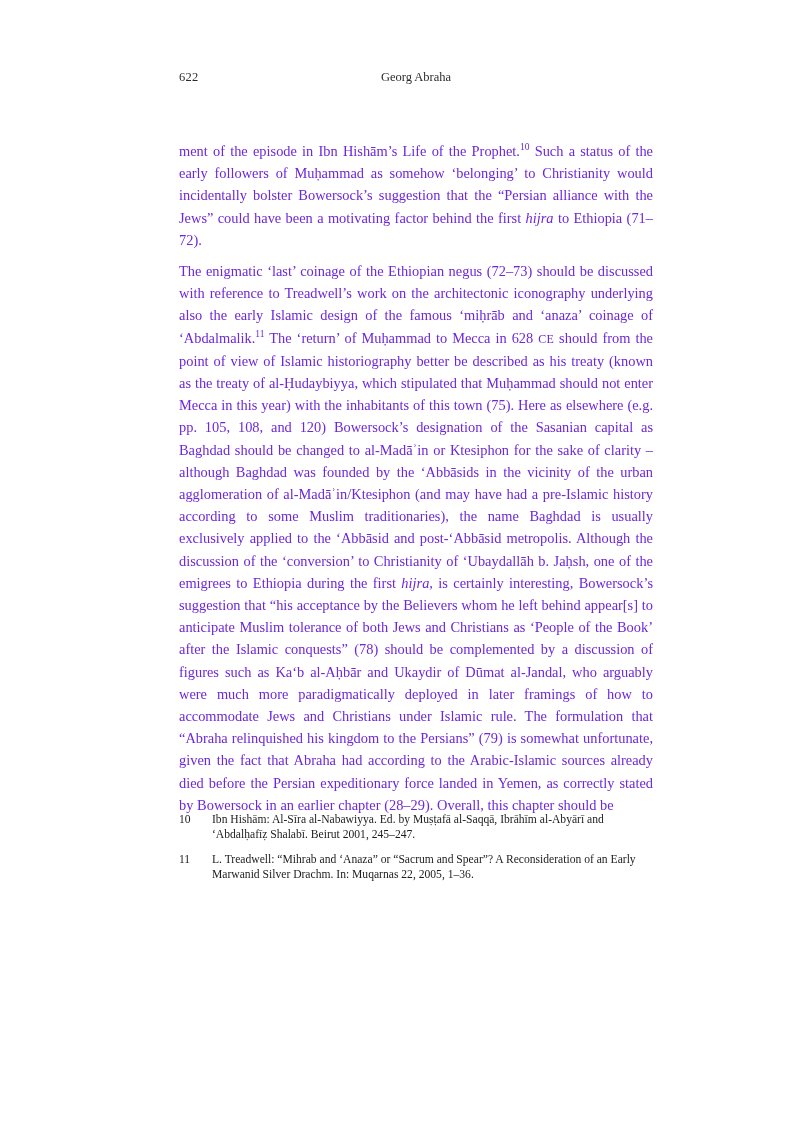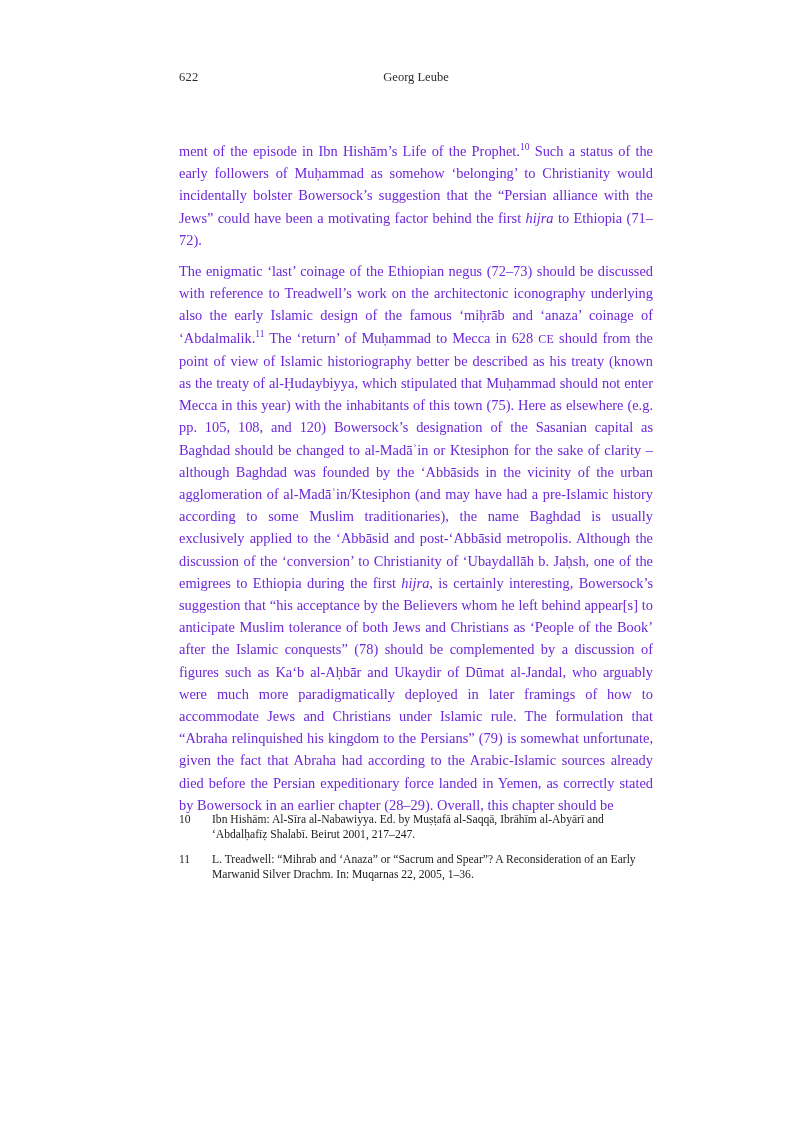--- a/index.html
+++ b/index.html
@@ -114,32 +114,32 @@
     display: block;
   }
 </style>
 </head>
 <body>
 
 <div class="page">
 
   <div class="running-head">
     <span class="folio">622</span>
-    <span class="author">Georg Leube</span>
+    <span class="author">Georg Abraha</span>
   </div>
 
   <div class="textblock" id="body-text-block">
       <p class="body-par"><span>ment of the episode in Ibn Hishām’s Life of the Prophet.</span><sup class="sup">10</sup><span> Such a status of the early followers of Muḥammad as somehow ‘belonging’ to Christianity would incidentally bolster Bowersock’s suggestion that the “Persian alliance with the Jews” could have been a motivating factor behind the first </span><span class="ital">hijra</span><span> to Ethiopia (71–72).</span></p>
       <p class="body-par"><span>The enigmatic ‘last’ coinage of the Ethiopian negus (72–73) should be discussed with reference to Treadwell’s work on the architectonic iconography underlying also the early Islamic design of the famous ‘miḥrāb and ʻanaza’ coinage of ʻAbdalmalik.</span><sup class="sup">11</sup><span> The ‘return’ of Muḥammad to Mecca in 628 </span><span class="smallcaps">CE</span><span> should from the point of view of Islamic historiography better be described as his treaty (known as the treaty of al-Ḥudaybiyya, which stipulated that Muḥammad should not enter Mecca in this year) with the inhabitants of this town (75). Here as elsewhere (e.g. pp. 105, 108, and 120) Bowersock’s designation of the Sasanian capital as Baghdad should be changed to al-Madāʾin or Ktesiphon for the sake of clarity – although Baghdad was founded by the ʻAbbāsids in the vicinity of the urban agglomeration of al-Madāʾin/Ktesiphon (and may have had a pre-Islamic history according to some Muslim traditionaries), the name Baghdad is usually exclusively applied to the ʻAbbāsid and post-ʻAbbāsid metropolis. Although the discussion of the ‘conversion’ to Christianity of ʻUbaydallāh b. Jaḥsh, one of the emigrees to Ethiopia during the first </span><span class="ital">hijra</span><span>, is certainly interesting, Bowersock’s suggestion that “his acceptance by the Believers whom he left behind appear[s] to anticipate Muslim tolerance of both Jews and Christians as ‘People of the Book’ after the Islamic conquests” (78) should be complemented by a discussion of figures such as Kaʻb al-Aḥbār and Ukaydir of Dūmat al-Jandal, who arguably were much more paradigmatically deployed in later framings of how to accommodate Jews and Christians under Islamic rule. The formulation that “Abraha relinquished his kingdom to the Persians” (79) is somewhat unfortunate, given the fact that Abraha had according to the Arabic-Islamic sources already died before the Persian expeditionary force landed in Yemen, as correctly stated by Bowersock in an earlier chapter (28–29). Overall, this chapter should be</span></p>
     </div>
 
   <div class="footnotes" id="footnote-block">
       <div class="footnote">
         <span class="fn-num">10</span>
-        <span class="fn-text">Ibn Hishām: Al-Sīra al-Nabawiyya. Ed. by Muṣṭafā al-Saqqā, Ibrāhīm al-Abyārī and ʻAbdalḥafīẓ Shalabī. Beirut 2001, 217–247.</span>
+        <span class="fn-text">Ibn Hishām: Al-Sīra al-Nabawiyya. Ed. by Muṣṭafā al-Saqqā, Ibrāhīm al-Abyārī and ʻAbdalḥafīẓ Shalabī. Beirut 2001, 245–247.</span>
       </div>
       <div class="footnote">
         <span class="fn-num">11</span>
         <span class="fn-text">L. Treadwell: “Mihrab and ‘Anaza” or “Sacrum and Spear”? A Reconsideration of an Early Marwanid Silver Drachm. In: Muqarnas 22, 2005, 1–36.</span>
       </div>
     </div>
 
 </div>
 
 </body></html>

